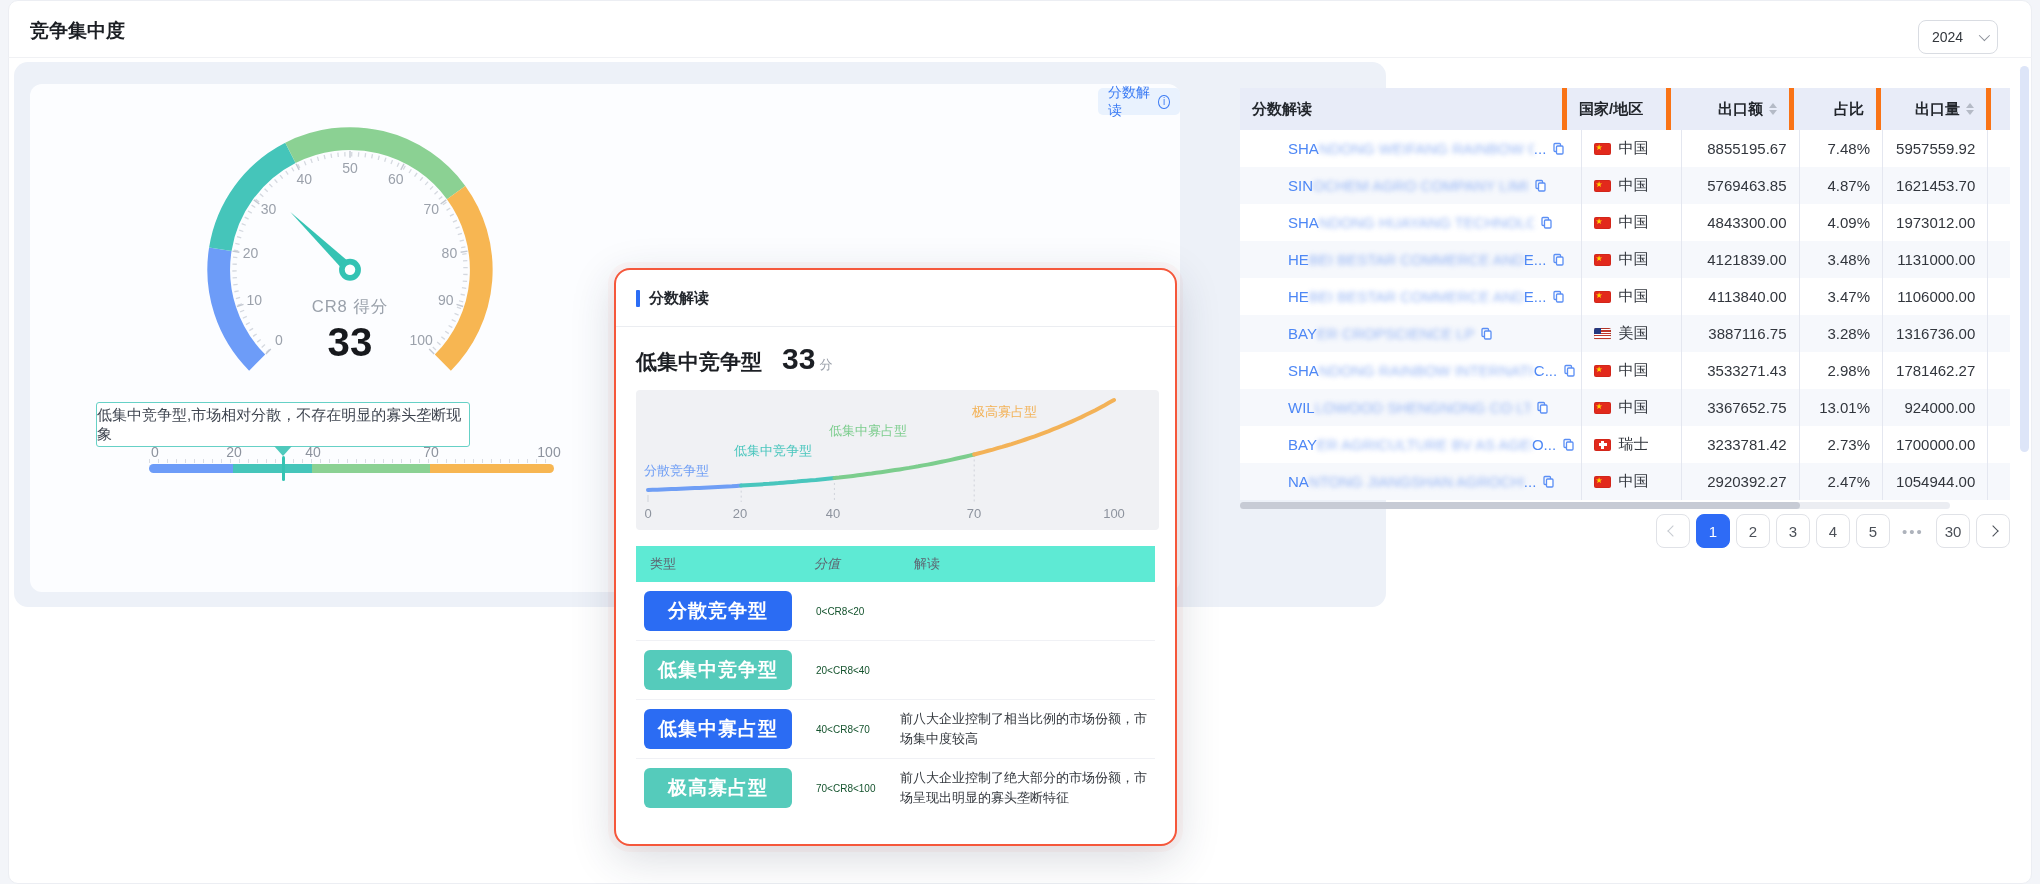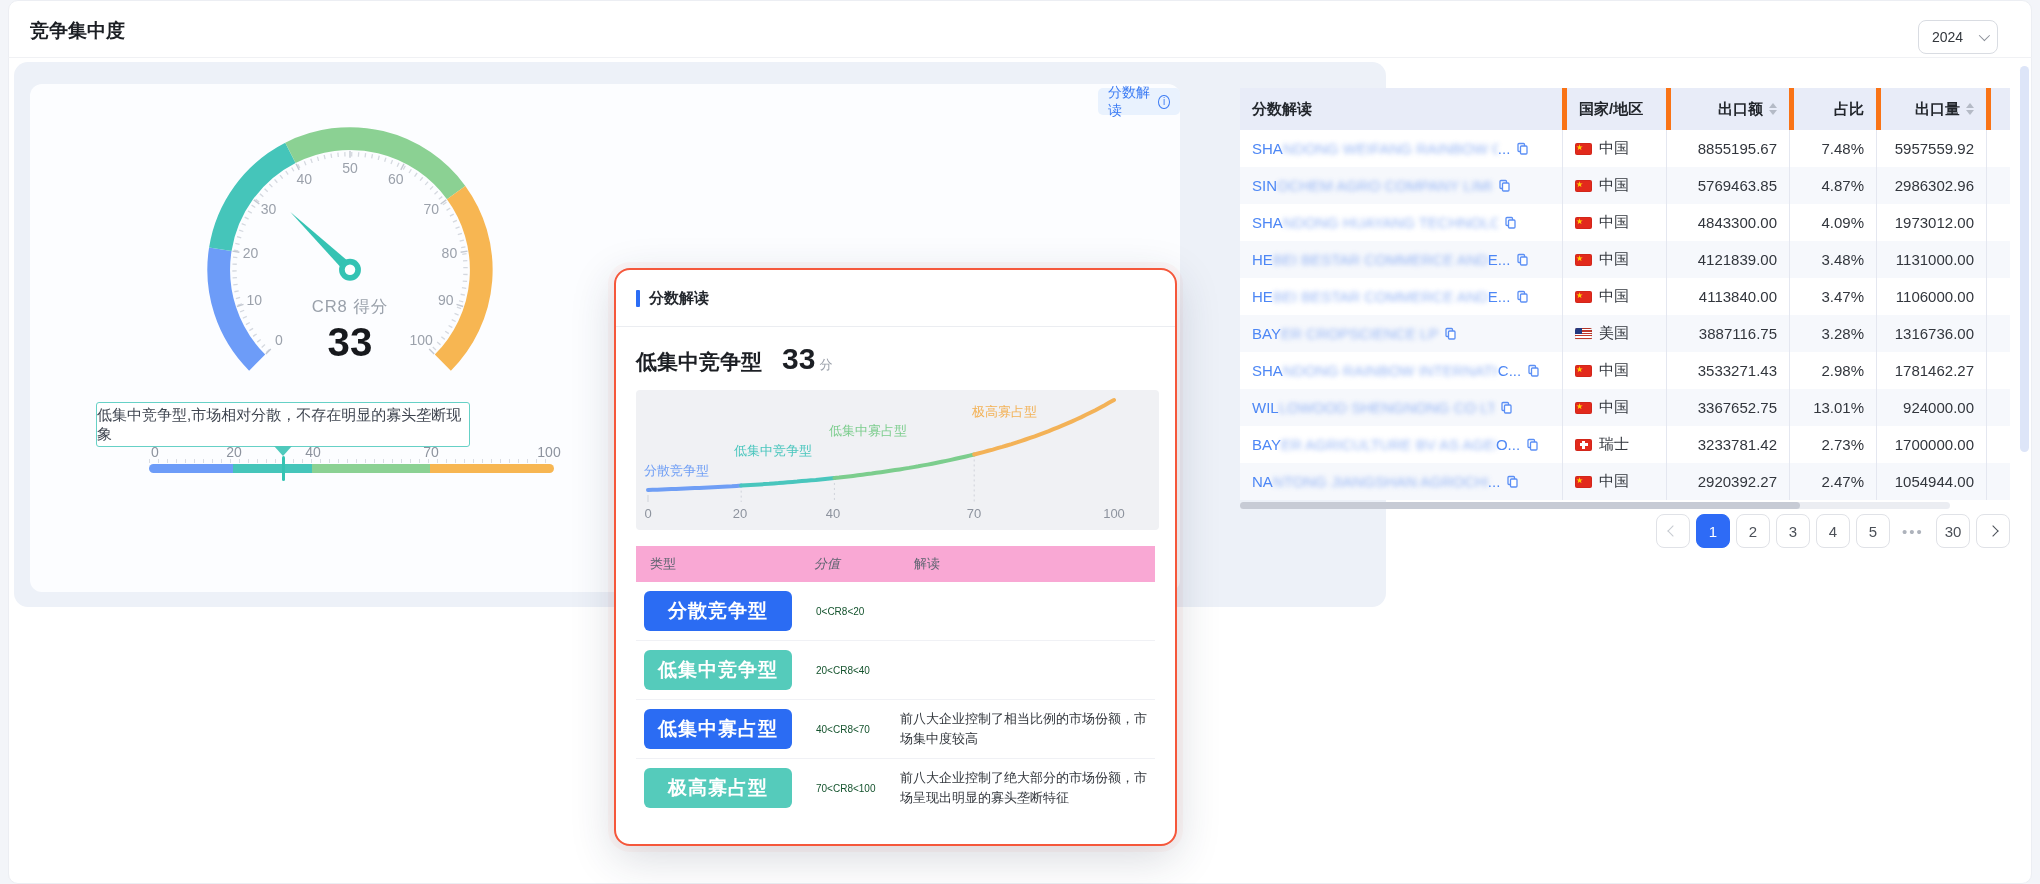--- a/index.html
+++ b/index.html
@@ -38,21 +38,21 @@
   .tooltip-pointer { left:274px; top:446px; width:0; height:0; border-left:9px solid transparent; border-right:9px solid transparent; border-top:10px solid #4fc9bc; z-index:6; }
   .slider-label { top:444px; font-size:14px; color:#8d939e; transform:translateX(-50%); }
   .slider-ticks { left:149px; top:459px; width:405px; height:4px; background:repeating-linear-gradient(90deg,#d9dce3 0 1px,transparent 1px 9px); }
   .slider-bar { left:149px; top:464px; width:405px; height:9px; border-radius:5px; overflow:hidden; display:flex; }
   .slider-bar .seg { height:100%; }
   .slider-marker { left:282px; top:456px; width:3px; height:25px; background:#35c3b3; border-radius:2px; z-index:4; }
 
   
   .ctable { left:1240px; top:88px; width:770px; background:#fff; font-size:15px; }
   .thead { display:flex; height:42px; background:#e8ecf8; align-items:center; font-weight:bold; color:#22262c; }
-  .trow { display:flex; height:37px; align-items:center; color:#32363d; }
+  .trow { display:flex; height:37px; align-items:center; color:#32363d;padding-left:36px; }
   .trow.alt { background:#f6f8fc; }
   .tc { height:100%; display:flex; align-items:center; padding:0 12px; border-left:1px solid #e4e7f0; overflow:hidden; }
   .thead .tc { border-left:5px solid #f97316; }
   .tc:first-child { border-left:none !important; }
   .c-name { width:322px; }
   .c-country { width:104px; }
   .c-amount { width:123px; justify-content:flex-end; }
   .c-share { width:87px; justify-content:flex-end; }
   .c-volume { width:110px; justify-content:flex-end; }
   .c-extra { width:24px; padding:0; }
@@ -92,21 +92,21 @@
   .score-row { display:flex; align-items:baseline; margin-top:16px; }
   .score-type { font-size:21px; font-weight:bold; color:#1c1f24; }
   .score-num { font-size:30px; font-weight:bold; color:#1c1f24; margin-left:20px; }
   .score-unit { font-size:13px; color:#9aa0aa; margin-left:4px; }
 
   .curve-box { position:relative; margin-top:14px; width:523px; height:140px; background:#f0f1f4; border-radius:4px; }
   .curve-label { position:absolute; font-size:13px; white-space:nowrap; }
   .curve-tick { position:absolute; top:116px; font-size:13px; color:#8d939e; transform:translateX(-50%); }
 
   .mtable { margin-top:16px; font-size:13px; }
-  .mthead { display:flex; height:36px; background:#f9a8d4; align-items:center; color:#5d6470;justify-content:center; }
+  .mthead { display:flex; height:36px; background:#5eead4; align-items:center; color:#5d6470;justify-content:center; }
   .mth { padding:0 14px; }
   .mcol-type { width:164px; }
   .mcol-range { width:100px;font-style:italic; }
   .mcol-desc { flex:1; }
   .mrow { display:flex; align-items:center; border-bottom:1px solid #f0f1f5; padding:9px 0; }
   .badge { width:148px; height:40px; border-radius:6px; color:#fff; font-size:19px; font-weight:bold; display:flex; align-items:center; justify-content:center; margin-left:8px; letter-spacing:1px; }
   .badge.b-blue { background:#2b6cf3; }
   .badge.b-teal { background:#55cbbb; }
   .mrange { width:100px; padding-left:16px; color:#14532d; font-size:10px; }
   .mdesc { flex:1; color:#33373d; line-height:1.55; padding-right:6px; }
@@ -257,21 +257,21 @@
               <rect x="4.5" y="4" width="6.5" height="8" rx="1" fill="#fff" stroke="#5b8ff5" stroke-width="1.3"></rect>
             </svg>
           </span>
         </div>
       <div class="tc c-country">
           <span class="flag" data-flag="cn"></span>
           <span>中国</span>
         </div>
       <div class="tc c-amount">5769463.85</div>
       <div class="tc c-share">4.87%</div>
-      <div class="tc c-volume">2986302.96</div>
+      <div class="tc c-volume">1621453.70</div>
       <div class="tc c-extra"></div>
     </div>
     <div class="trow">
       <div class="tc c-name">
           <span class="cname">
             <span>SHA</span>
             <span class="blur">NDONG HUAYANG TECHNOLOGY</span>
             <span></span>
           </span>
           <span class="copy-btn">

